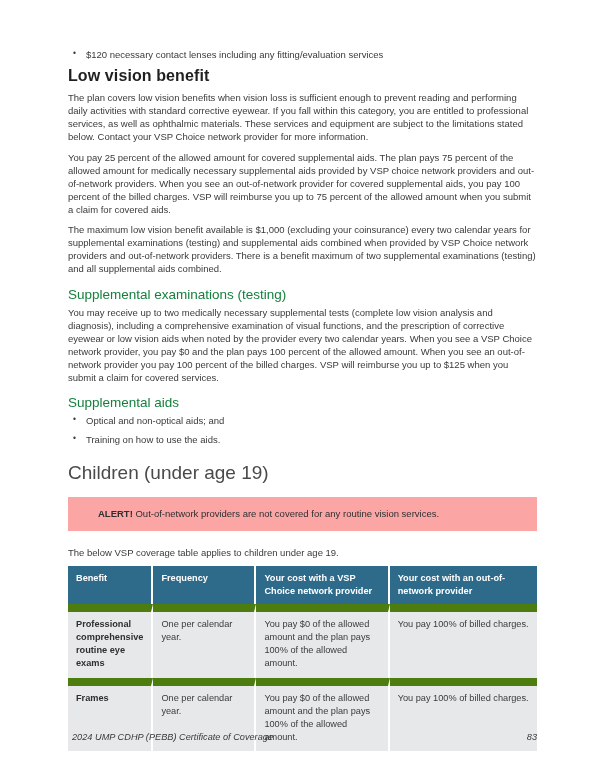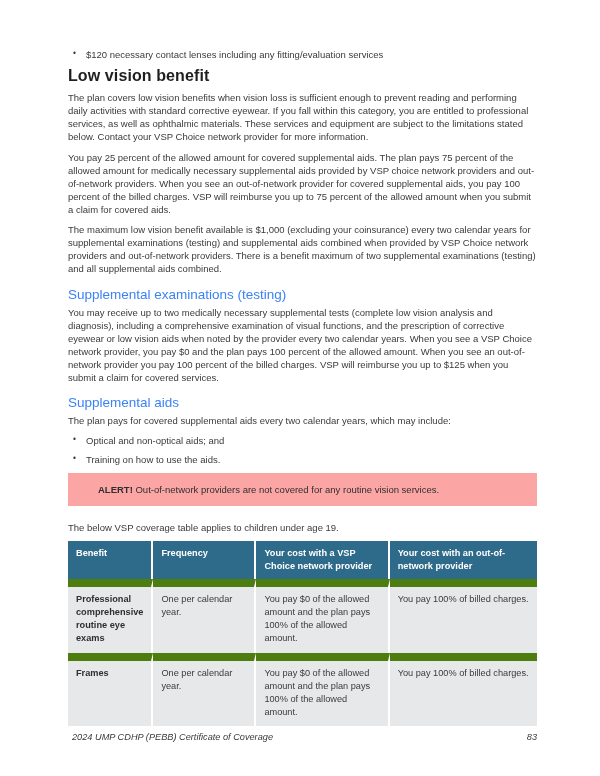--- a/index.html
+++ b/index.html
@@ -36,21 +36,21 @@
   h1.section-heading {
     font-size: 16px;
     font-weight: 700;
     color: #1f1f1f;
     margin: 3px 0 6px 0;
     letter-spacing: 0.1px;
   }
   h2.sub-heading {
     font-size: 13.5px;
     font-weight: 400;
-    color: #3b82f6;
+    color: #15803d;
     margin: 11px 0 4px 0;
   }
   h1.big-heading {
     font-size: 19px;
     font-weight: 400;
     color: #4a4a4a;
     margin: 16px 0 13px 0;
   }
   .alert-box {
     background: #fca5a5;
@@ -114,31 +114,31 @@
   <h1 class="section-heading">Low vision benefit</h1>
 
   <p class="body-text">The plan covers low vision benefits when vision loss is sufficient enough to prevent reading and performing daily activities with standard corrective eyewear. If you fall within this category, you are entitled to professional services, as well as ophthalmic materials. These services and equipment are subject to the limitations stated below. Contact your VSP Choice network provider for more information.</p>
   <p class="body-text">You pay 25 percent of the allowed amount for covered supplemental aids. The plan pays 75 percent of the allowed amount for medically necessary supplemental aids provided by VSP choice network providers and out-of-network providers. When you see an out-of-network provider for covered supplemental aids, you pay 100 percent of the billed charges. VSP will reimburse you up to 75 percent of the allowed amount when you submit a claim for covered aids.</p>
   <p class="body-text">The maximum low vision benefit available is $1,000 (excluding your coinsurance) every two calendar years for supplemental examinations (testing) and supplemental aids combined when provided by VSP Choice network providers and out-of-network providers. There is a benefit maximum of two supplemental examinations (testing) and all supplemental aids combined.</p>
 
   <h2 class="sub-heading">Supplemental examinations (testing)</h2>
   <p class="body-text">You may receive up to two medically necessary supplemental tests (complete low vision analysis and diagnosis), including a comprehensive examination of visual functions, and the prescription of corrective eyewear or low vision aids when noted by the provider every two calendar years. When you see a VSP Choice network provider, you pay $0 and the plan pays 100 percent of the allowed amount.  When you see an out-of-network provider you pay 100 percent of the billed charges. VSP will reimburse you up to $125 when you submit a claim for covered services.</p>
 
   <h2 class="sub-heading">Supplemental aids</h2>
-  <p class="body-text">The plan pays for covered supplemental aids every two calendar years, which may include:</p>
 
   <div class="bullet-row">
     <span class="bullet-glyph">•</span>
     <span>Optical and non-optical aids; and</span>
   </div>
   <div class="bullet-row">
     <span class="bullet-glyph">•</span>
     <span>Training on how to use the aids.</span>
   </div>
 
+  <h1 class="big-heading">Children (under age 19)</h1>
 
   <div class="alert-box">
     <span class="alert-label">ALERT!</span><span> Out-of-network providers are not covered for any routine vision services.</span>
   </div>
 
   <p class="body-text">The below VSP coverage table applies to children under age 19.</p>
 
   <table class="coverage-table">
     <colgroup>
       <col style="width: 18%;">

